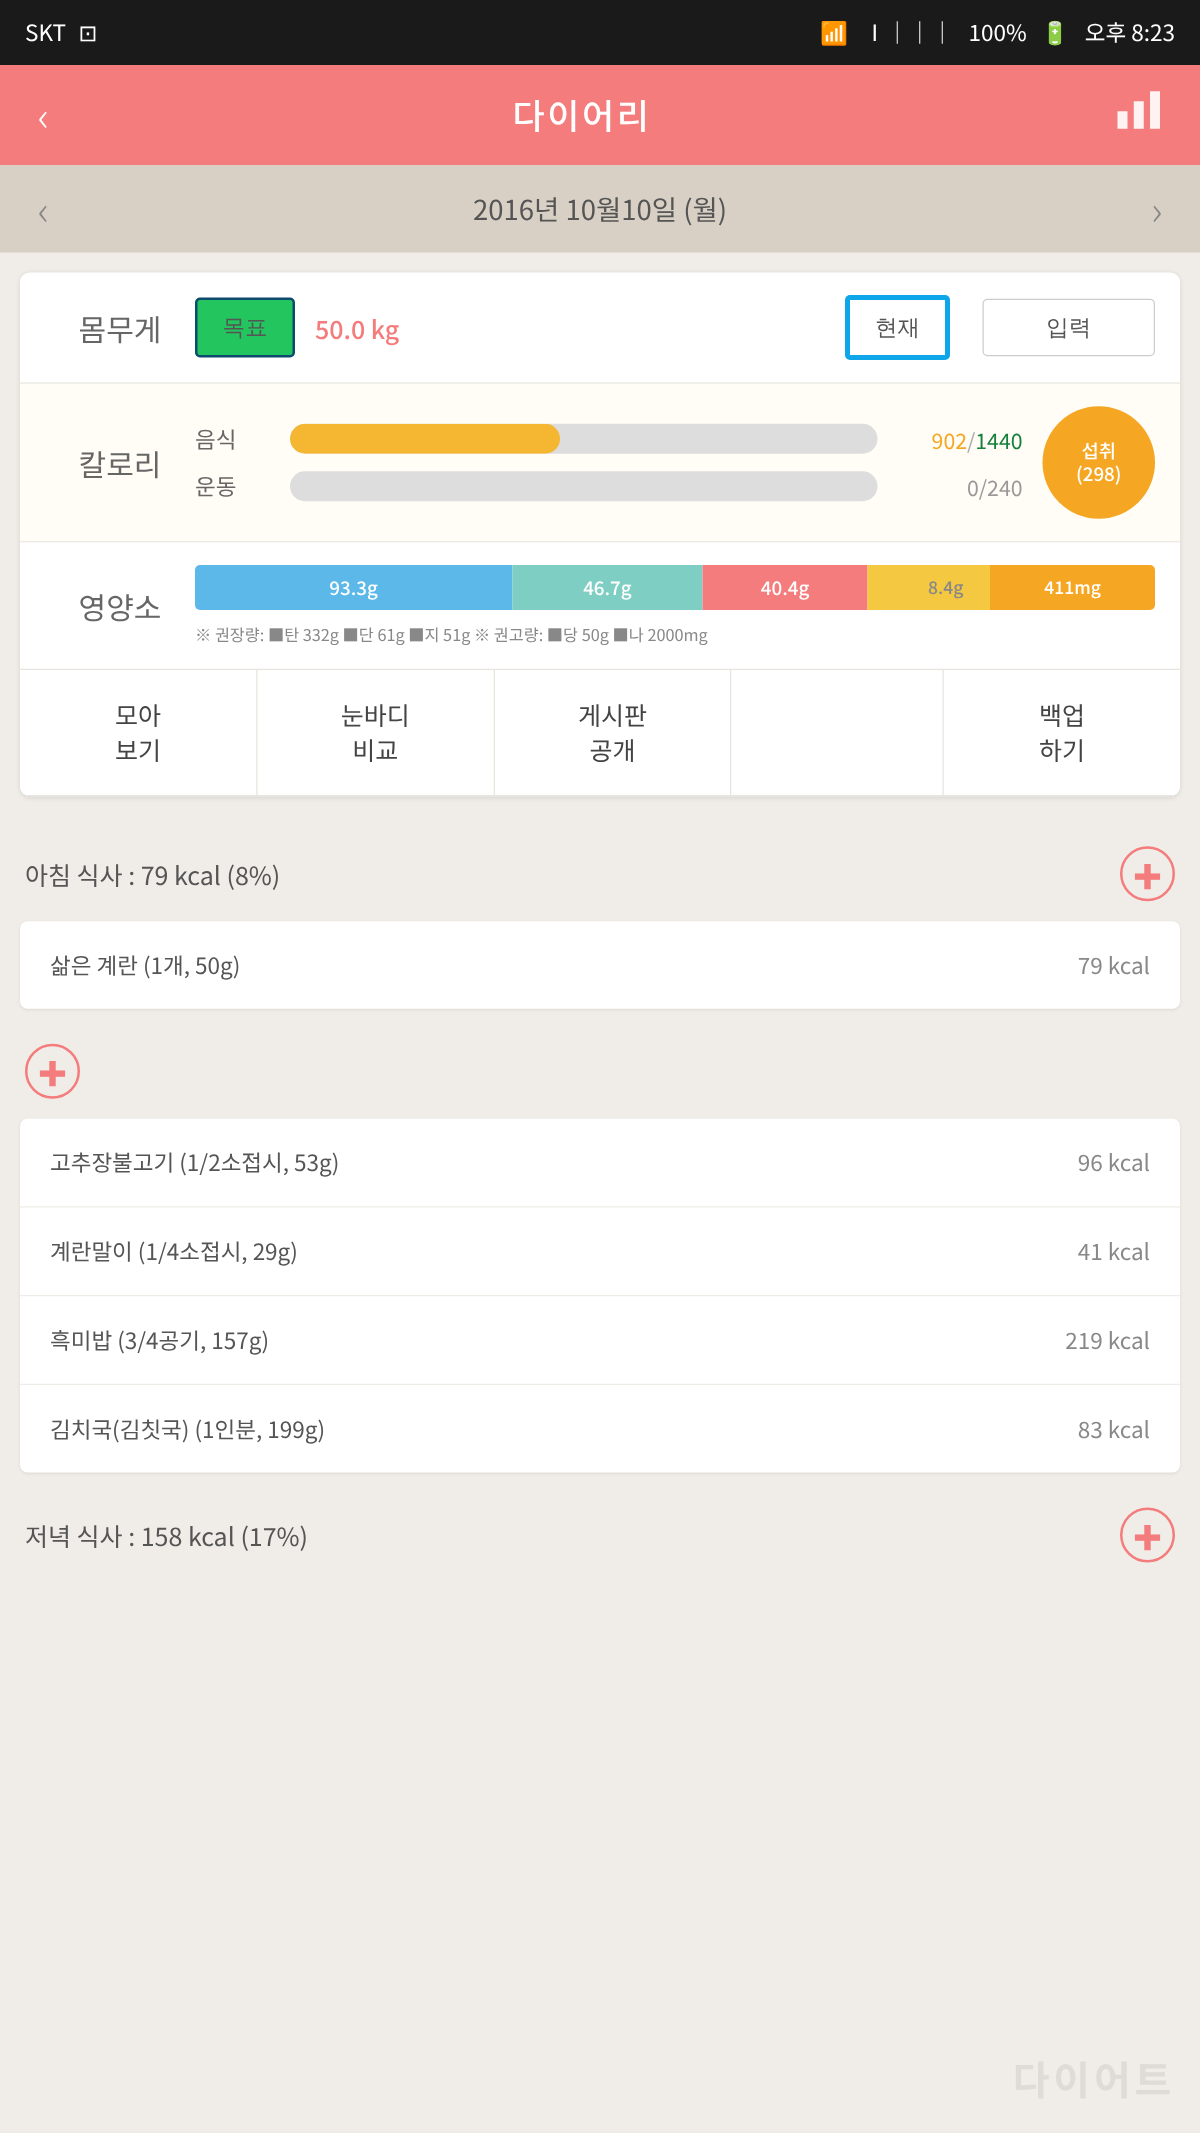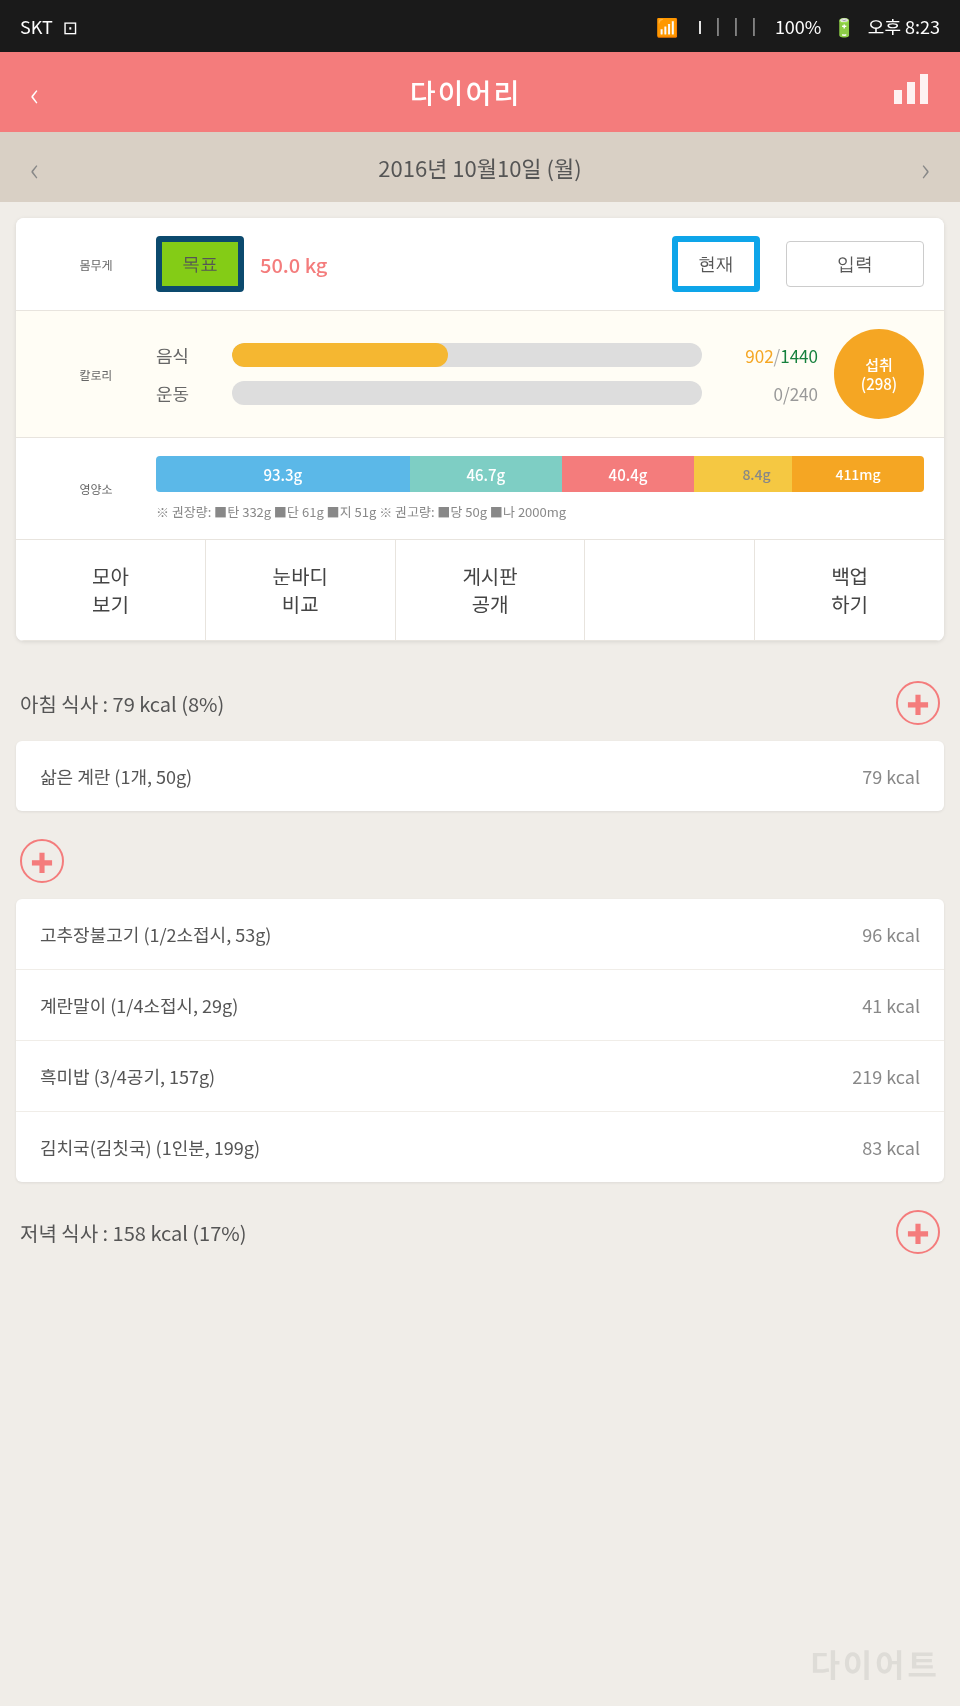--- a/index.html
+++ b/index.html
@@ -84,46 +84,46 @@
     
     .weight-row {
       display: flex;
       align-items: center;
       border-bottom: 1px solid #e8e4de;
       padding: 18px 20px;
       background: white;
     }
     .row-label {
       width: 120px;
-      font-size: 12px;
+      font-size: 24px;
       color: #666;
       text-align: center;
     }
     .weight-controls {
       display: flex;
       align-items: center;
       flex: 1;
       gap: 16px;
     }
     .goal-btn {
-      border: 6px solid #0c4a6e;
-      background: #84cc16;
+      border: 2px solid #0c4a6e;
+      background: #22c55e;
       padding: 10px 20px;
       font-size: 18px;
       color: #555;
       border-radius: 4px;
       cursor: pointer;
     }
     .goal-value {
       color: #f47c7c;
       font-size: 20px;
       font-weight: 500;
     }
     .current-btn {
-      border: 6px solid #0ea5e9;
+      border: 4px solid #0ea5e9;
       background: white;
       padding: 10px 20px;
       font-size: 18px;
       color: #555;
       border-radius: 4px;
       cursor: pointer;
       margin-left: auto;
     }
     .input-btn {
       border: 1px solid #ccc;

